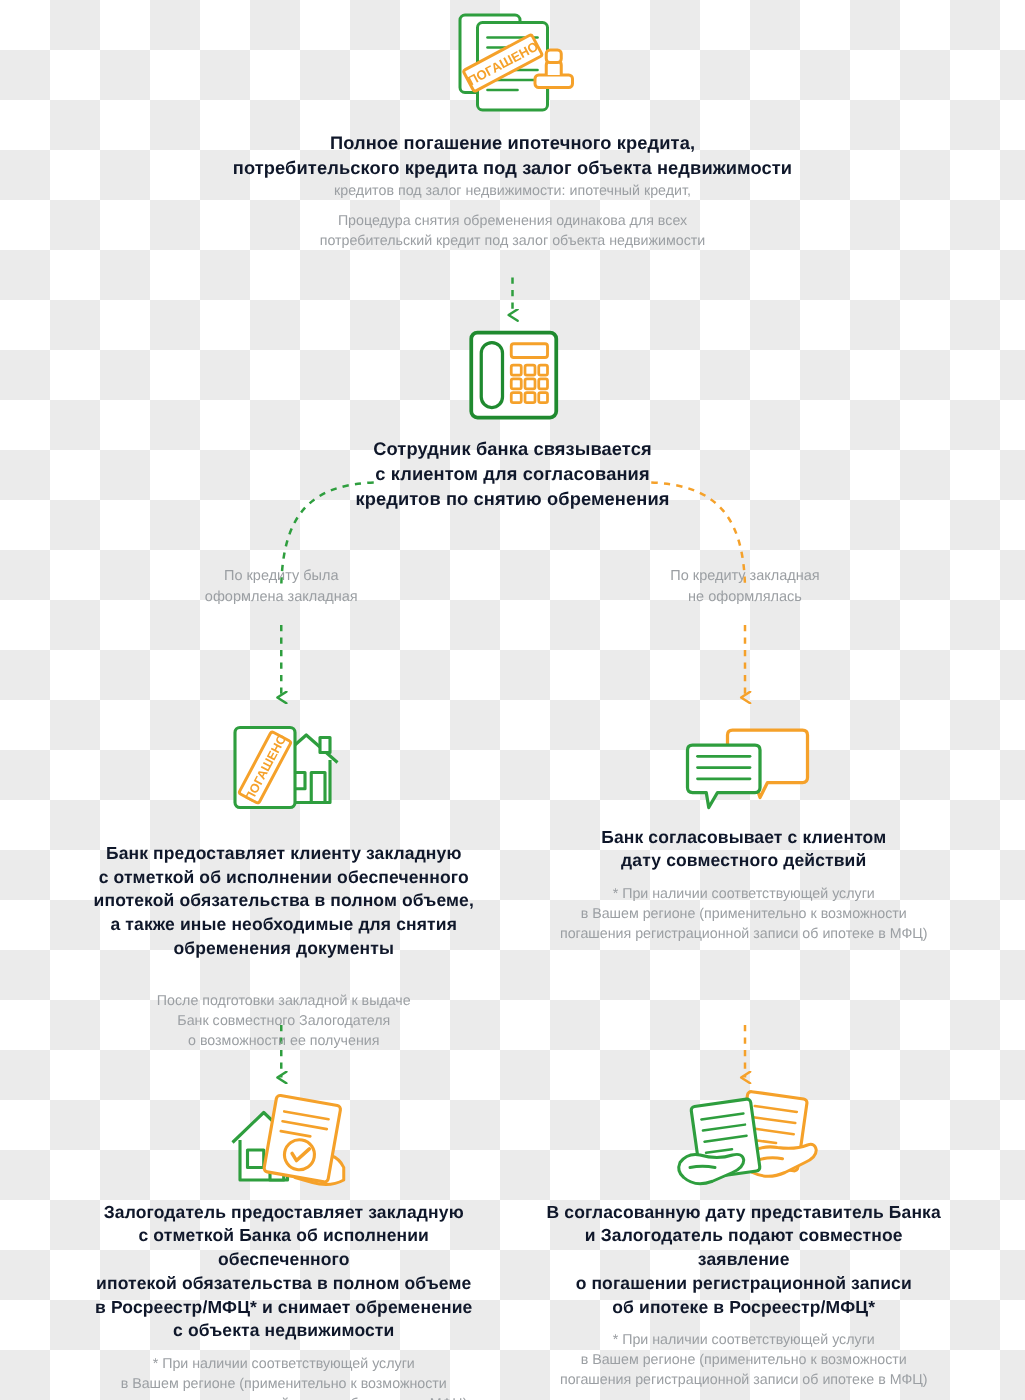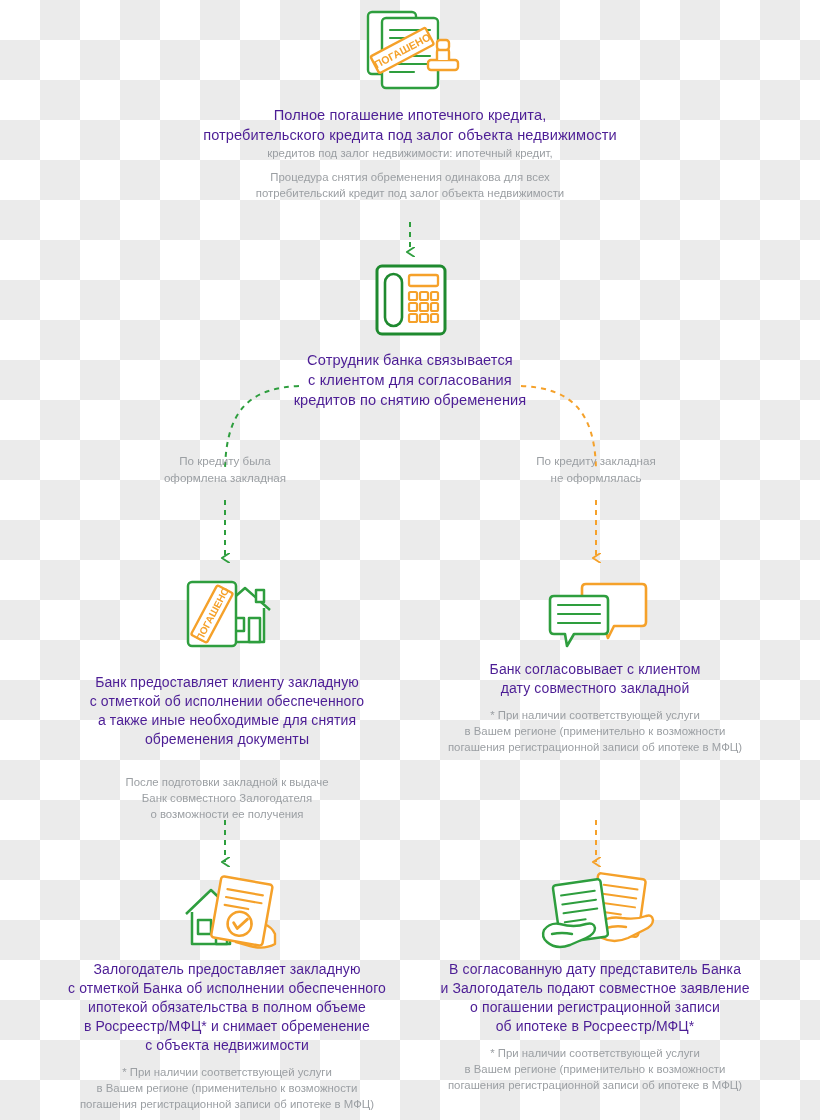--- a/index.html
+++ b/index.html
@@ -9,21 +9,21 @@
     background-color:#ffffff;
     background-image:
       linear-gradient(45deg,#ebebeb 25%,transparent 25%,transparent 75%,#ebebeb 75%,#ebebeb),
       linear-gradient(45deg,#ebebeb 25%,transparent 25%,transparent 75%,#ebebeb 75%,#ebebeb);
     background-size:80px 80px;
     background-position:0 0,40px 40px;
   }
   .stage{position:absolute;inset:0;}
   .node{position:absolute;text-align:center;}
   .title{
-    color:#4c1d95;font-size:14.6px;line-height:20px;font-weight:400;
+    color:#0f172a;font-size:14.6px;line-height:20px;font-weight:700;
     letter-spacing:.1px;
   }
   .title.small{font-size:14px;line-height:19px;}
   .sub{
     color:#9b9fa3;font-size:11.4px;line-height:16px;font-weight:400;
   }
   .icon{position:absolute;}
   svg{display:block;overflow:visible;}
   .conn{position:absolute;left:0;top:0;width:820px;height:1120px;pointer-events:none;}
   .branch-label{color:#9b9fa3;font-size:11.6px;line-height:17px;text-align:center;}
@@ -143,20 +143,21 @@
       <g transform="rotate(-62 32 42)">
         <rect x="4" y="33" width="56" height="18" rx="2" fill="#fff" stroke="#f5a12a" stroke-width="2.4"></rect>
         <text x="32" y="46" font-family="'Liberation Sans',sans-serif" font-size="10" font-weight="bold" fill="#f5a12a" text-anchor="middle">ПОГАШЕНО</text>
       </g>
     </svg>
   </div>
 
   <div class="node" style="left:62px;top:673px;width:330px;">
     <div class="title small">Банк предоставляет клиенту закладную</div>
     <div class="title small">с отметкой об исполнении обеспеченного</div>
+    <div class="title small">ипотекой обязательства в полном объеме,</div>
     <div class="title small">а также иные необходимые для снятия</div>
     <div class="title small">обременения документы</div>
     <div class="sub" style="margin-top:25px;">После подготовки закладной к выдаче</div>
     <div class="sub">Банк совместного Залогодателя</div>
     <div class="sub">о возможности ее получения</div>
   </div>
 
   <div class="icon" style="left:548px;top:578px;">
     <svg width="100" height="72" viewBox="0 0 100 72">
 
@@ -166,21 +167,21 @@
       <g stroke="#2e9e3e" stroke-width="2.2" stroke-linecap="round">
         <line x1="10" y1="27" x2="52" y2="27"></line>
         <line x1="10" y1="36" x2="52" y2="36"></line>
         <line x1="10" y1="45" x2="52" y2="45"></line>
       </g>
     </svg>
   </div>
 
   <div class="node" style="left:430px;top:660px;width:330px;">
     <div class="title small">Банк согласовывает с клиентом</div>
-    <div class="title small">дату совместного закладной</div>
+    <div class="title small">дату совместного действий</div>
     <div class="sub" style="margin-top:9px;">* При наличии соответствующей услуги</div>
     <div class="sub">в Вашем регионе (применительно к возможности</div>
     <div class="sub">погашения регистрационной записи об ипотеке в МФЦ)</div>
   </div>
 
   <div class="icon" style="left:180px;top:872px;">
     <svg width="100" height="82" viewBox="0 0 100 82">
 
       <g fill="#fff" stroke="#2e9e3e" stroke-width="2.5" stroke-linejoin="round">
         <path d="M6,42 L31,18 L56,42"></path>

